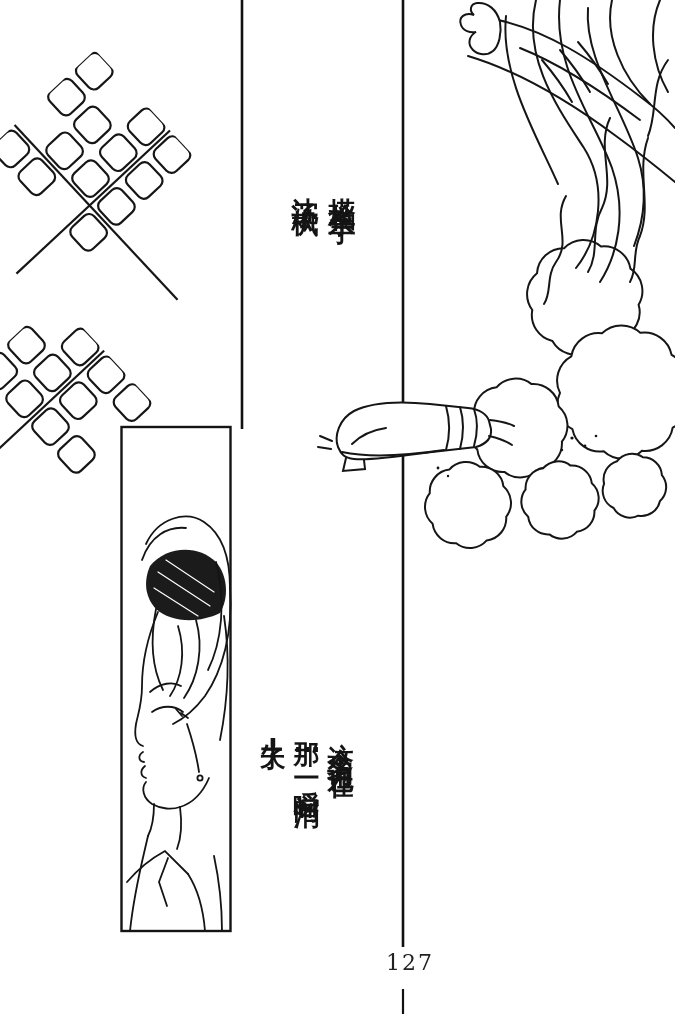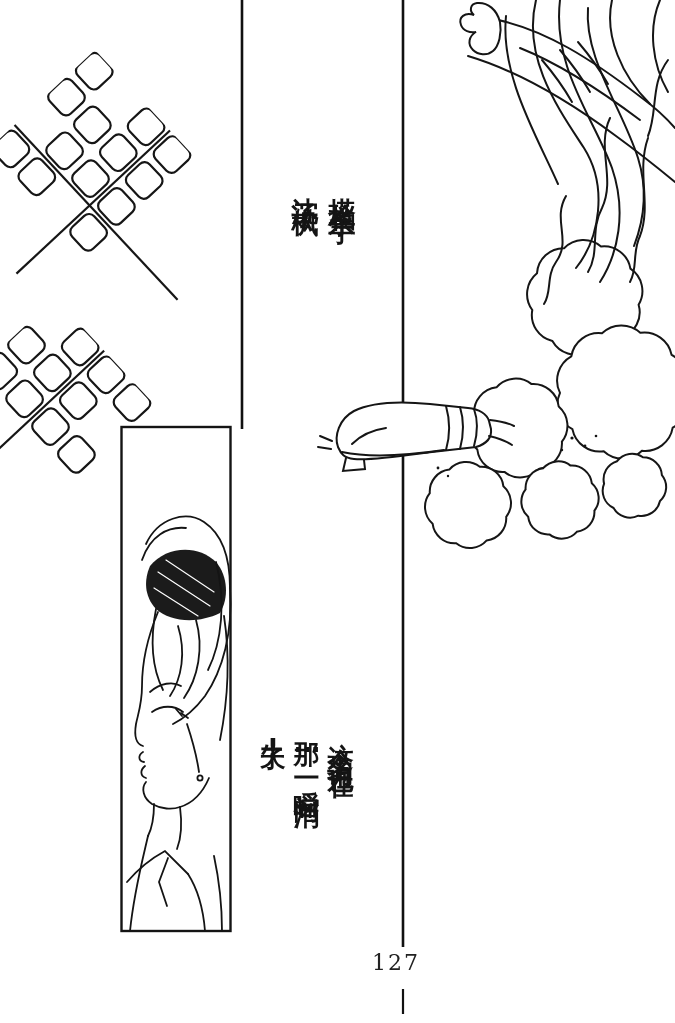--- a/index.html
+++ b/index.html
@@ -4,21 +4,21 @@
 <style>
   html,body{margin:0;padding:0;background:#e8e8e8;}
   .page{position:relative;width:675px;height:1023px;background:#ffffff;overflow:hidden;
         font-family:"DejaVu Sans",sans-serif;}
   svg.art{position:absolute;left:0;top:0;}
   .vtext{position:absolute;writing-mode:vertical-rl;text-orientation:upright;
          color:#141414;font-weight:600;z-index:2;}
   .vtext span{display:block;}
   #dlg-top{left:287px;top:176px;height:160px;font-size:27px;letter-spacing:6px;line-height:37px;}
   #dlg-bottom{left:256px;top:722px;height:205px;font-size:26px;letter-spacing:6px;line-height:34px;}
-  .page-number{position:absolute;left:372px;top:950px;width:62px;text-align:left;z-index:2;
+  .page-number{position:absolute;left:372px;top:950px;width:62px;text-align:right;z-index:2;
                font-family:"DejaVu Serif",serif;font-size:22px;color:#222;letter-spacing:2px;}
 </style>
 </head>
 <body>
 
 <div class="page">
 
   <svg class="art" width="675" height="1023" viewBox="0 0 675 1023">
     <defs>
       <clipPath id="clipTL">

